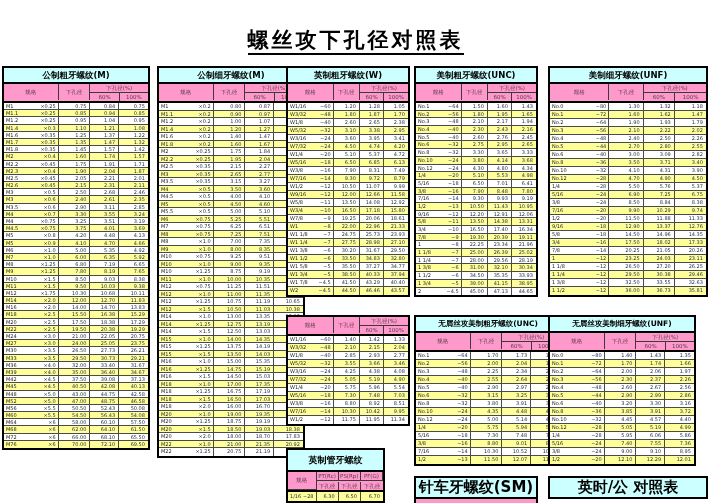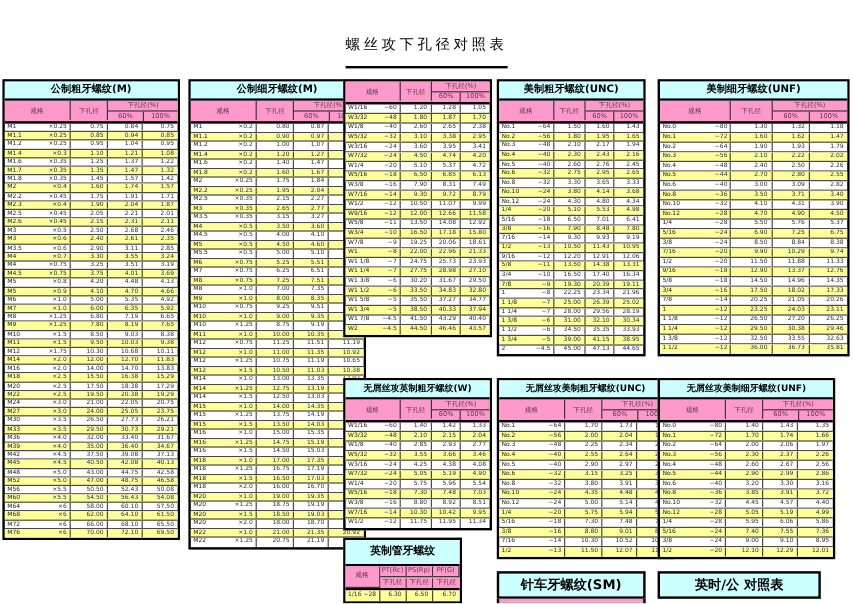--- a/index.html
+++ b/index.html
@@ -1,20 +1,20 @@
 <!DOCTYPE html>
 <html><head>
 <meta charset="utf-8">
 <style>
   html,body{margin:0;padding:0;background:#fff;}
   #page{position:relative;width:711px;height:503px;background:#fff;overflow:hidden;
         font-family:"DejaVu Sans",sans-serif;}
   #title{position:absolute;top:26px;left:0;width:100%;text-align:center;}
-  #title span{font-size:12px;font-weight:normal;letter-spacing:3px;color:#000;
-        border-bottom:2px solid #000;padding-bottom:11px;}
+  #title span{font-size:21px;font-weight:bold;letter-spacing:3px;color:#000;
+        border-bottom:2px solid #000;padding-bottom:1px;}
   .tbl{position:absolute;border:2px solid #000;background:#fff;box-sizing:border-box;}
   .thead{background:#CCFFFF;border-bottom:2px solid #000;text-align:center;
         font-weight:bold;font-size:8.5px;color:#000;height:14px;line-height:14px;
         white-space:nowrap;overflow:hidden;}
   .sub{display:grid;grid-template-columns:38% 22% 40%;border-bottom:2px solid #000;
         background:#FF99CC;color:#5a3a46;font-size:5.5px;}
   .sub .hc{display:flex;align-items:center;justify-content:center;height:16px;
         border-right:1px solid #3a3a3a;overflow:hidden;}
   .sub .split{display:flex;flex-direction:column;}
   .sub .split .top{height:8px;line-height:8px;text-align:center;border-bottom:1px solid #3a3a3a;overflow:hidden;}
@@ -25,21 +25,21 @@
         line-height:calc(var(--rh) - 1px);font-size:5px;color:#1f2a44;
         border-bottom:1px solid #4a4a4a;box-sizing:border-box;overflow:hidden;}
   .tbody .trow:last-child{border-bottom:none;}
   .tbody .trow:nth-child(even){background:#FFFF99;}
   .cell{border-right:1px solid #4a4a4a;box-sizing:border-box;overflow:hidden;white-space:nowrap;}
   .cell:last-child{border-right:none;}
   .cell.num{text-align:right;padding-right:3px;}
   .cell.spec{display:flex;justify-content:space-between;padding:0 2px;color:#222;}
   .cell.spec .pp{color:#1f2a44;}
   .box{position:absolute;border:2px solid #000;background:#CCFFFF;box-sizing:border-box;
-        text-align:center;font-weight:bold;font-size:11px;color:#000;
+        text-align:center;font-weight:bold;font-size:15px;color:#000;
         display:flex;align-items:center;justify-content:center;white-space:nowrap;}
   .pinkbar{position:absolute;background:#FF99CC;border-left:2px solid #000;border-right:2px solid #000;box-sizing:border-box;}
   
   #pipe .phead{background:#CCFFFF;border-bottom:2px solid #000;text-align:center;font-weight:bold;
         font-size:9px;height:20px;line-height:20px;}
   #pipe .ph{background:#FF99CC;color:#5a3a46;text-align:center;border-right:1px solid #3a3a3a;
         border-bottom:1px solid #3a3a3a;height:8px;line-height:8px;overflow:hidden;}
   #pipe .ph.specspan{height:17px;line-height:17px;grid-row:span 2;}
   #pipe .pgrid{display:grid;grid-template-columns:30% 23.4% 23.3% 23.3%;background:#FF99CC;
         border-bottom:2px solid #000;font-size:5.5px;color:#5a3a46;}
@@ -938,20 +938,21 @@
             <span class="pp">×1.25</span>
           </div>
           <div class="cell num">20.75</div>
           <div class="cell num">21.19</div>
           <div class="cell num">20.65</div>
         </div>
       </div>
   </div>
 
   <div class="tbl" style="left:286px;top:66px;width:124px;--rh:8px">
+    <div class="thead">英制粗牙螺纹(W)</div>
     <div class="sub">
       <div class="hc">规格</div>
       <div class="hc">下孔径</div>
       <div class="split">
         <div class="top">下孔径(%)</div>
         <div class="bot">
             <span>60%</span>
             <span>100%</span>
           </div>
       </div>
@@ -1645,21 +1646,20 @@
             <span class="pp">−4.5</span>
           </div>
           <div class="cell num">45.00</div>
           <div class="cell num">47.13</div>
           <div class="cell num">44.65</div>
         </div>
       </div>
   </div>
 
   <div class="tbl" style="left:286px;top:315px;width:124px;--rh:8px">
-    <div class="thead" style="font-size:7.5px">无屑丝攻英制粗牙螺纹(W)</div>
     <div class="sub">
       <div class="hc">规格</div>
       <div class="hc">下孔径</div>
       <div class="split">
         <div class="top">下孔径(%)</div>
         <div class="bot">
             <span>60%</span>
             <span>100%</span>
           </div>
       </div>
@@ -2070,14 +2070,14 @@
           <span>−28</span>
         </div>
       <div>6.30</div>
       <div>6.50</div>
       <div>6.70</div>
     </div>
   </div>
 
   <div class="box" style="left:414px;top:476px;width:124px;height:23px">针车牙螺纹(SM)</div>
   <div class="pinkbar" style="left:414px;top:499px;width:124px;height:4px"></div>
-  <div class="box" style="left:548px;top:476px;width:136px;height:23px">英时/公  对照表</div>
+  <div class="box" style="left:548px;top:476px;width:160px;height:23px">英时/公  对照表</div>
 </div>
 
 </body></html>

